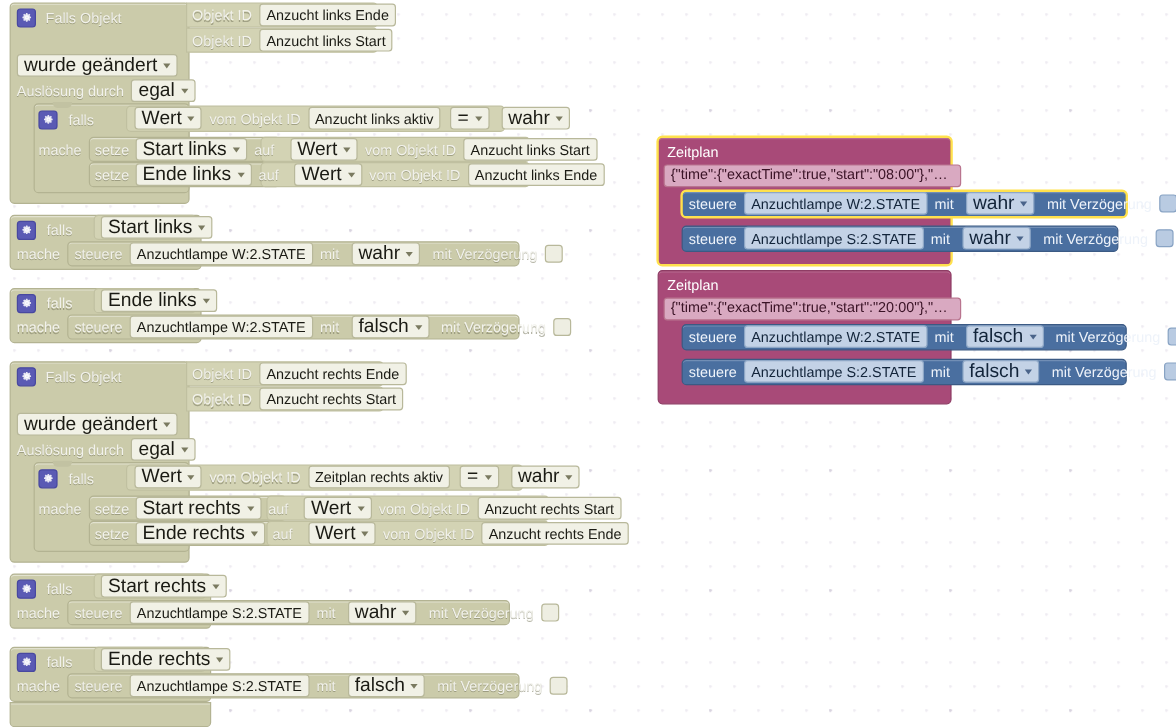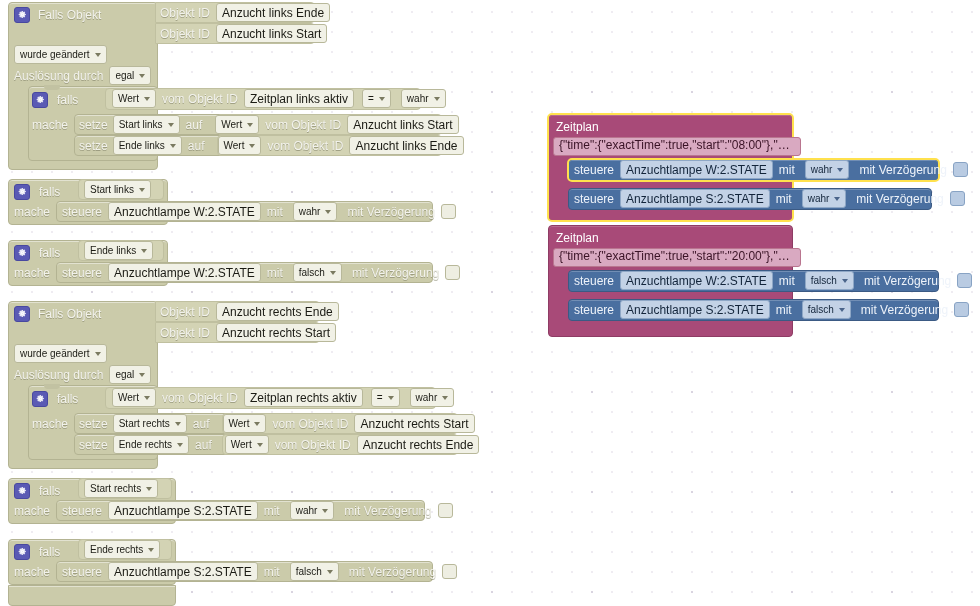--- a/index.html
+++ b/index.html
@@ -59,21 +59,21 @@
     font-size:12px;color:#1b1b14;white-space:nowrap;
   }
   .field.blue-f{background:#c3d2e6;border-color:#8ea7c6;color:#12243a;}
   .field.magenta-f{background:#d9a9c1;border-color:#b9758f;color:#3a1326;}
   .field.wide{max-width:236px;overflow:hidden;text-overflow:ellipsis;display:block;line-height:15px;}
 
   
   .dd{
     display:inline-flex;align-items:center;gap:5px;height:17px;padding:0 5px;
     background:#f1f1e6;border:1px solid #b8b89a;border-radius:3px;
-    font-size:10px;color:#1b1b14;white-space:nowrap;
+    font-size:16px;color:#1b1b14;white-space:nowrap;
   }
   .dd.blue-d{background:#c3d2e6;border-color:#8ea7c6;color:#12243a;}
   .caret{
     width:0;height:0;border-left:3px solid transparent;border-right:3px solid transparent;
     border-top:4px solid #7a7a60;margin-top:1px;
   }
   .dd.blue-d .caret{border-top-color:#4a648a;}
 
   
   .gear{
@@ -153,21 +153,21 @@
     <span class="lbl on-olive" style="margin-left:9px;">falls</span>
   </div>
 
   <div class="blk olive-lite" style="left:105px;top:88px;width:316px;height:22px;border-radius:4px;"></div>
   <div class="row" style="left:112px;top:88px;">
     <span class="dd">
       <span>Wert</span>
       <i class="caret"></i>
     </span>
     <span class="lbl on-olive" style="margin-left:6px;">vom Objekt ID</span>
-    <span class="field" style="margin-left:6px;">Zeitplan links aktiv</span>
+    <span class="field" style="margin-left:6px;">Anzucht links aktiv</span>
     <span class="dd" style="margin-left:8px;">
       <span>=</span>
       <i class="caret"></i>
     </span>
     <span class="dd" style="margin-left:10px;">
       <span>wahr</span>
       <i class="caret"></i>
     </span>
   </div>
 

